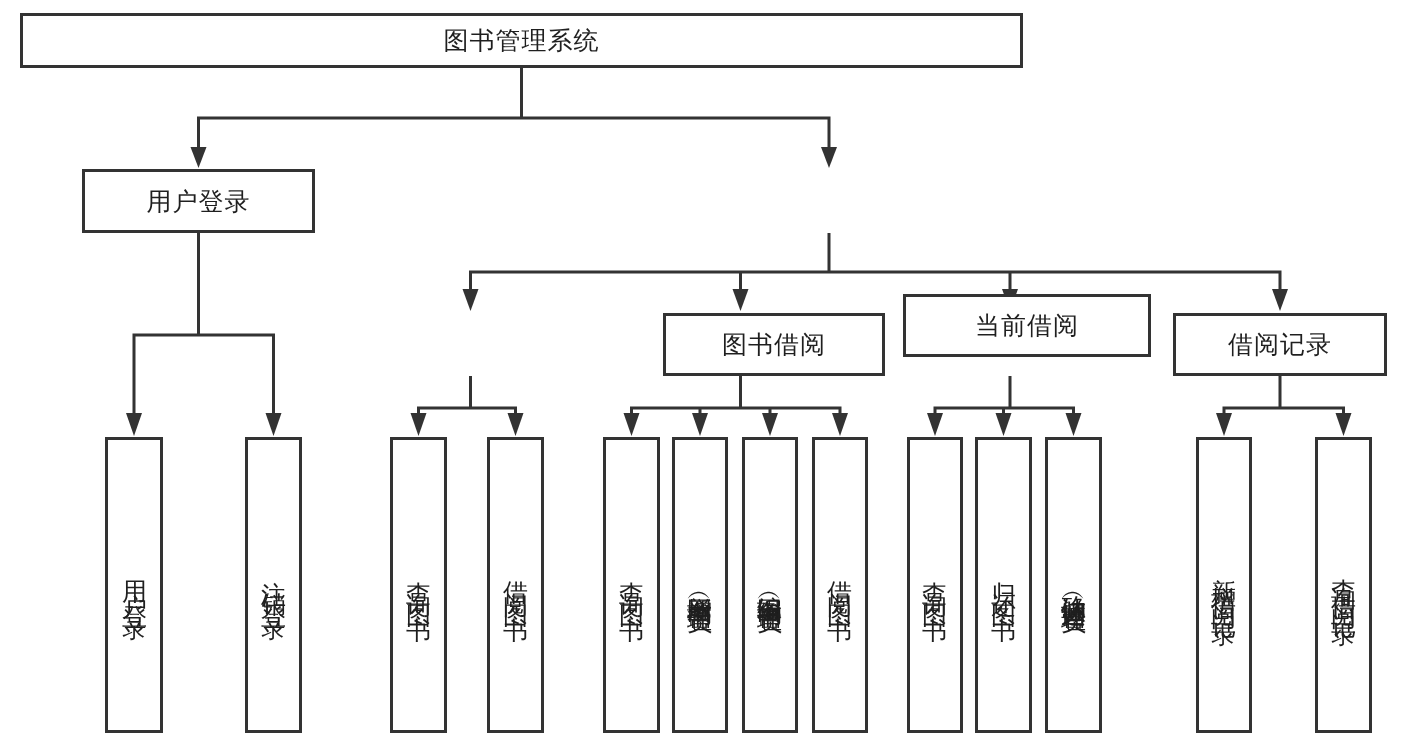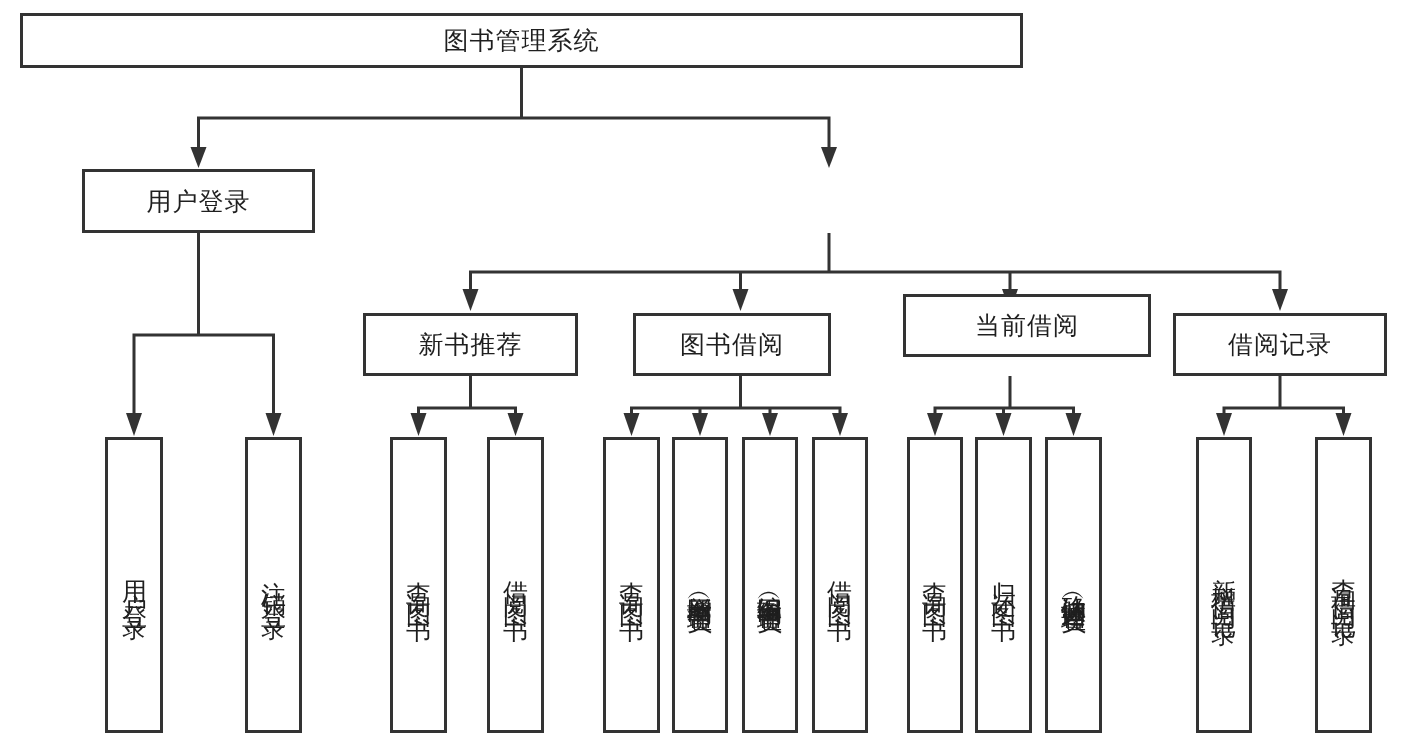--- a/index.html
+++ b/index.html
@@ -34,21 +34,21 @@
   .vnode.long{letter-spacing:2px;line-height:50px;}
   .watermark{
     position:absolute;right:12px;bottom:8px;
     color:var(--wm);font-size:22px;letter-spacing:1px;white-space:nowrap;
   }
   
   #n-root{left:20px;top:13px;width:1003px;height:55px;}
   #n-login{left:82px;top:169px;width:233px;height:64px;}
   #n-mgmt{left:712px;top:169px;width:234px;height:64px;}
   #n-newbook{left:363px;top:313px;width:215px;height:63px;}
-  #n-borrow{left:633px;top:313px;width:198px;height:63px;}
+  #n-borrow{left:663px;top:313px;width:222px;height:63px;}
   #n-current{left:903px;top:294px;width:248px;height:63px;}
   #n-records{left:1173px;top:313px;width:214px;height:63px;}
   .vnode{top:437px;height:296px;}
   #b1{left:105px;width:58px;}
   #b2{left:245px;width:57px;}
   #b3{left:390px;width:57px;}
   #b4{left:487px;width:57px;}
   #b5{left:603px;width:57px;}
   #b6{left:672px;width:56px;}
   #b7{left:742px;width:56px;}
@@ -97,21 +97,20 @@
 
     <path d="M1280 376 V408 M1224 408 H1343.5 M1224 406.5 V415 M1343.5 406.5 V415"></path>
     <polygon points="1216,413 1232,413 1224,436"></polygon>
     <polygon points="1335.5,413 1351.5,413 1343.5,436"></polygon>
   </svg>
 
   <div id="n-root" class="node">图书管理系统</div>
 
   <div id="n-login" class="node">用户登录</div>
 
-  <div id="n-newbook" class="node">新书推荐</div>
   <div id="n-borrow" class="node">图书借阅</div>
   <div id="n-current" class="node">当前借阅</div>
   <div id="n-records" class="node">借阅记录</div>
 
   <div id="b1" class="vnode">用户登录</div>
   <div id="b2" class="vnode">注销登录</div>
 
   <div id="b3" class="vnode">查询图书</div>
   <div id="b4" class="vnode">借阅图书</div>
 

